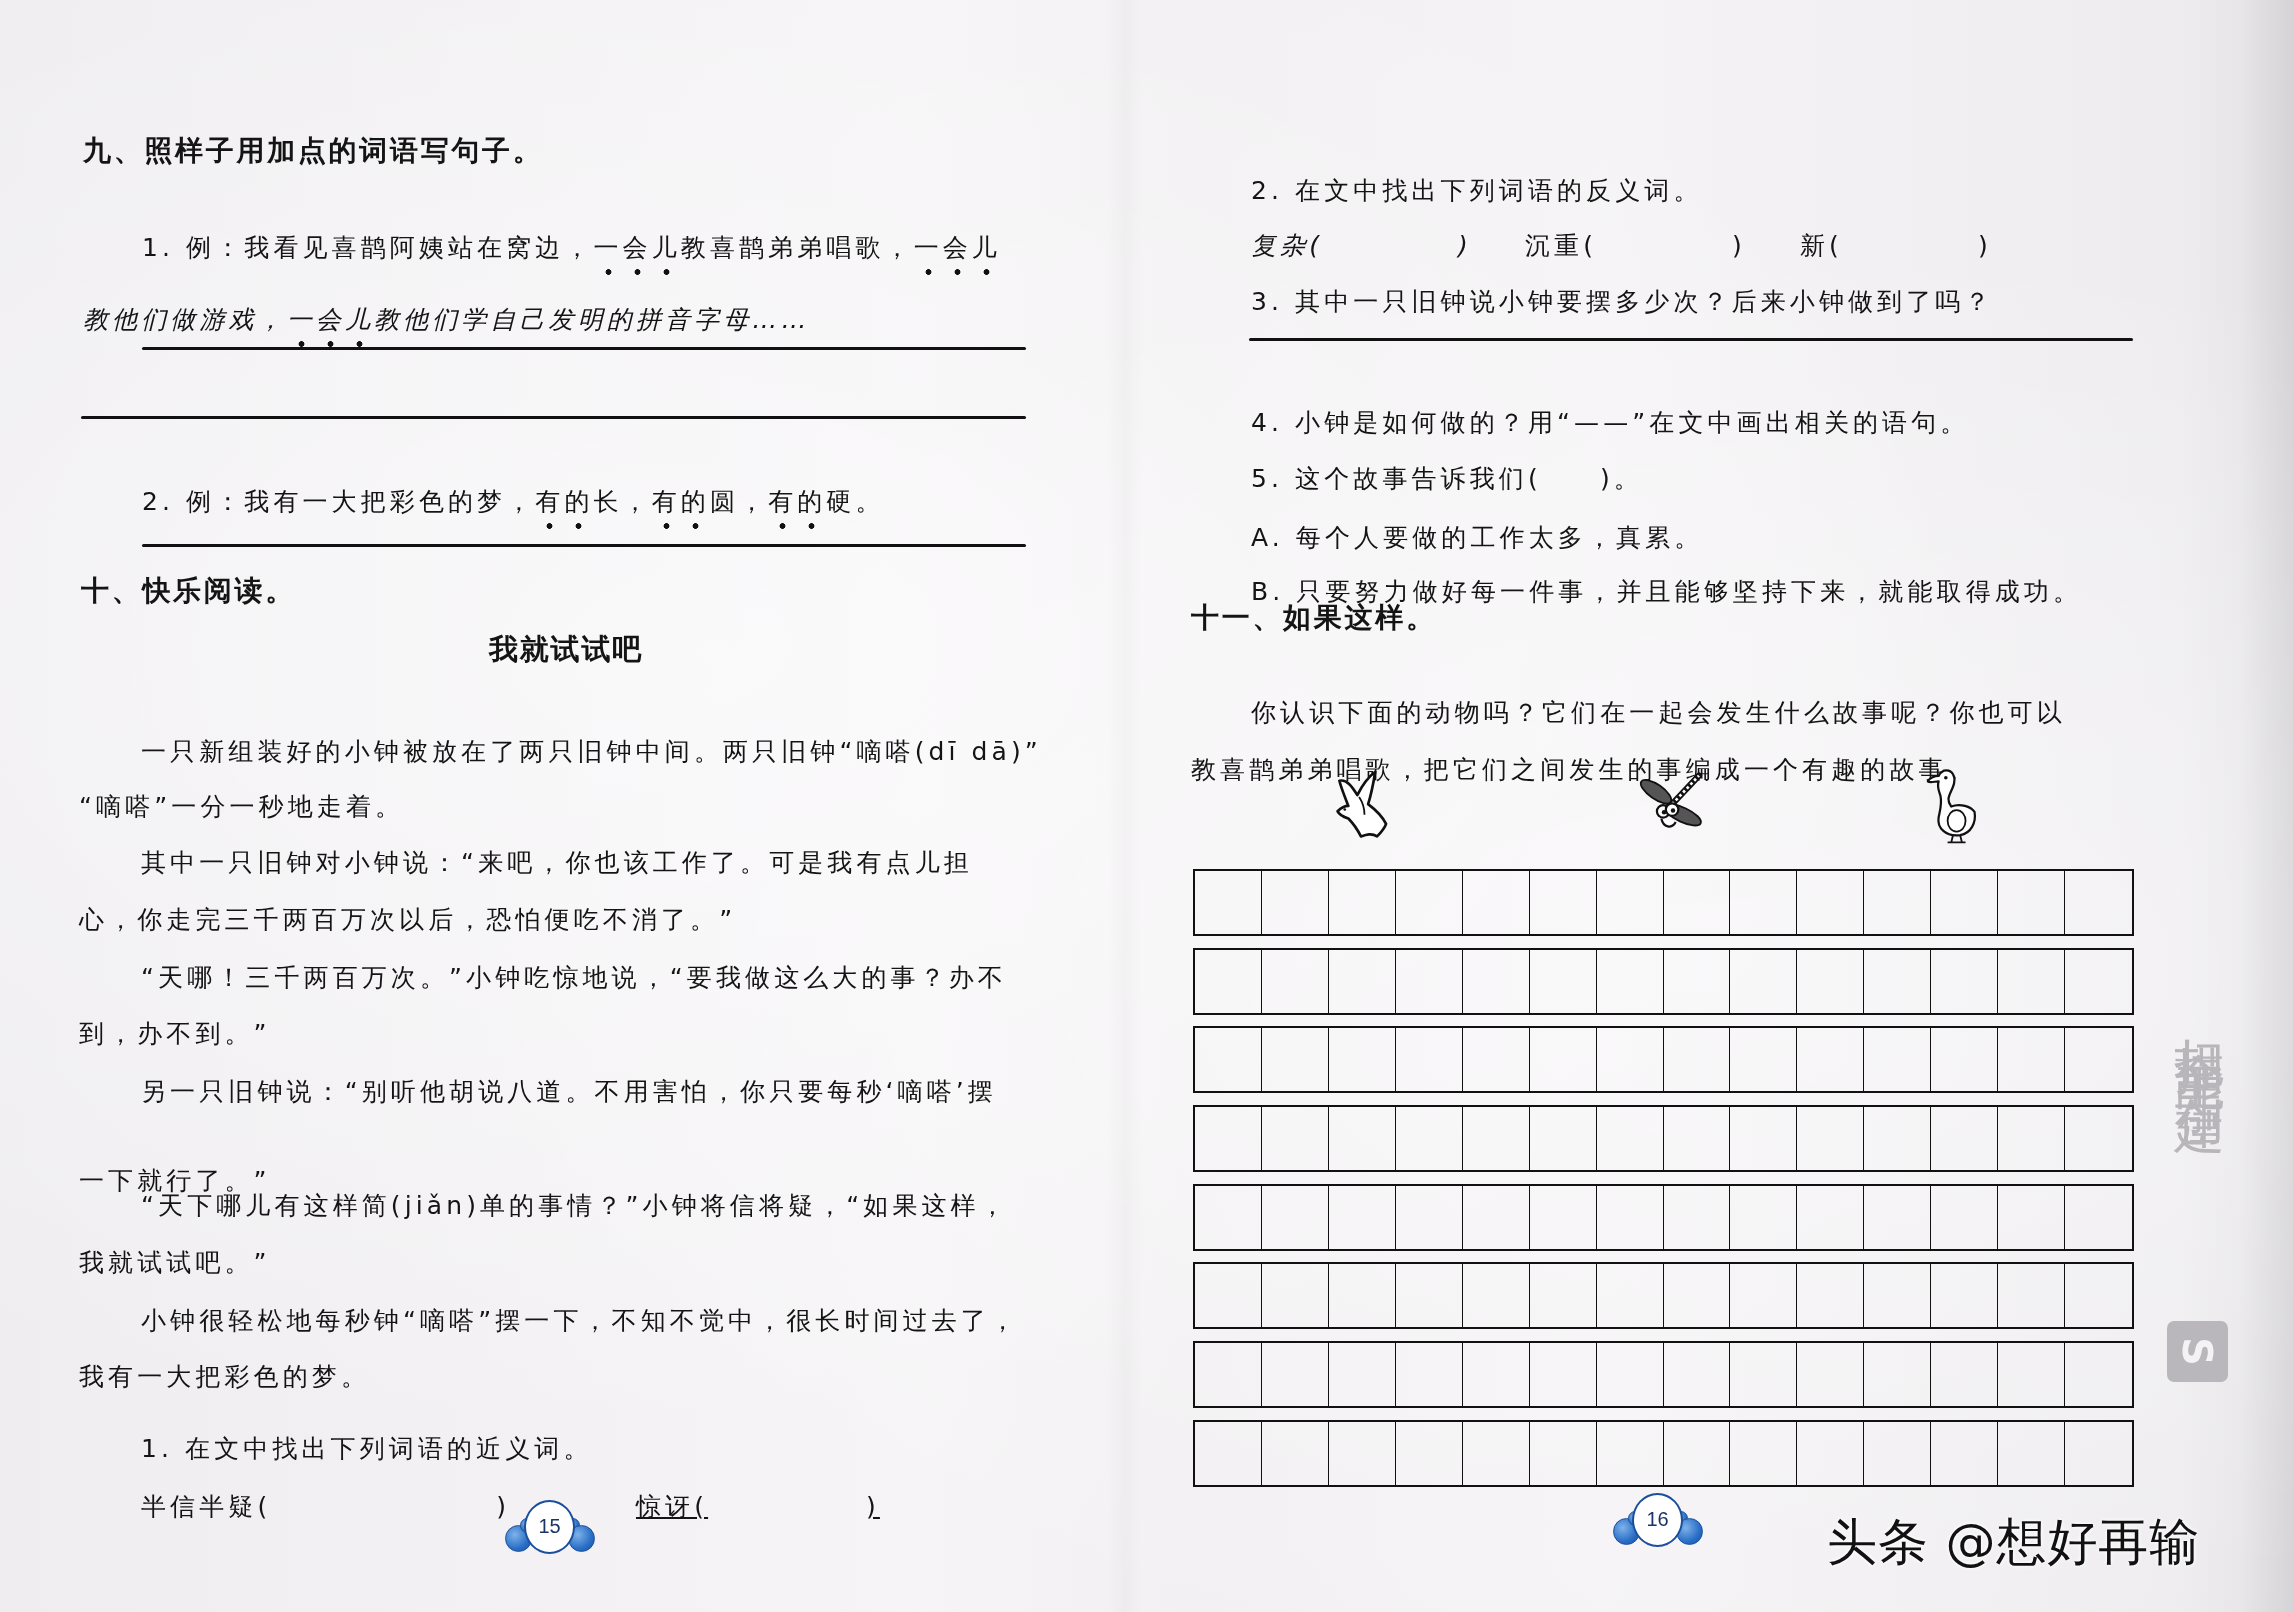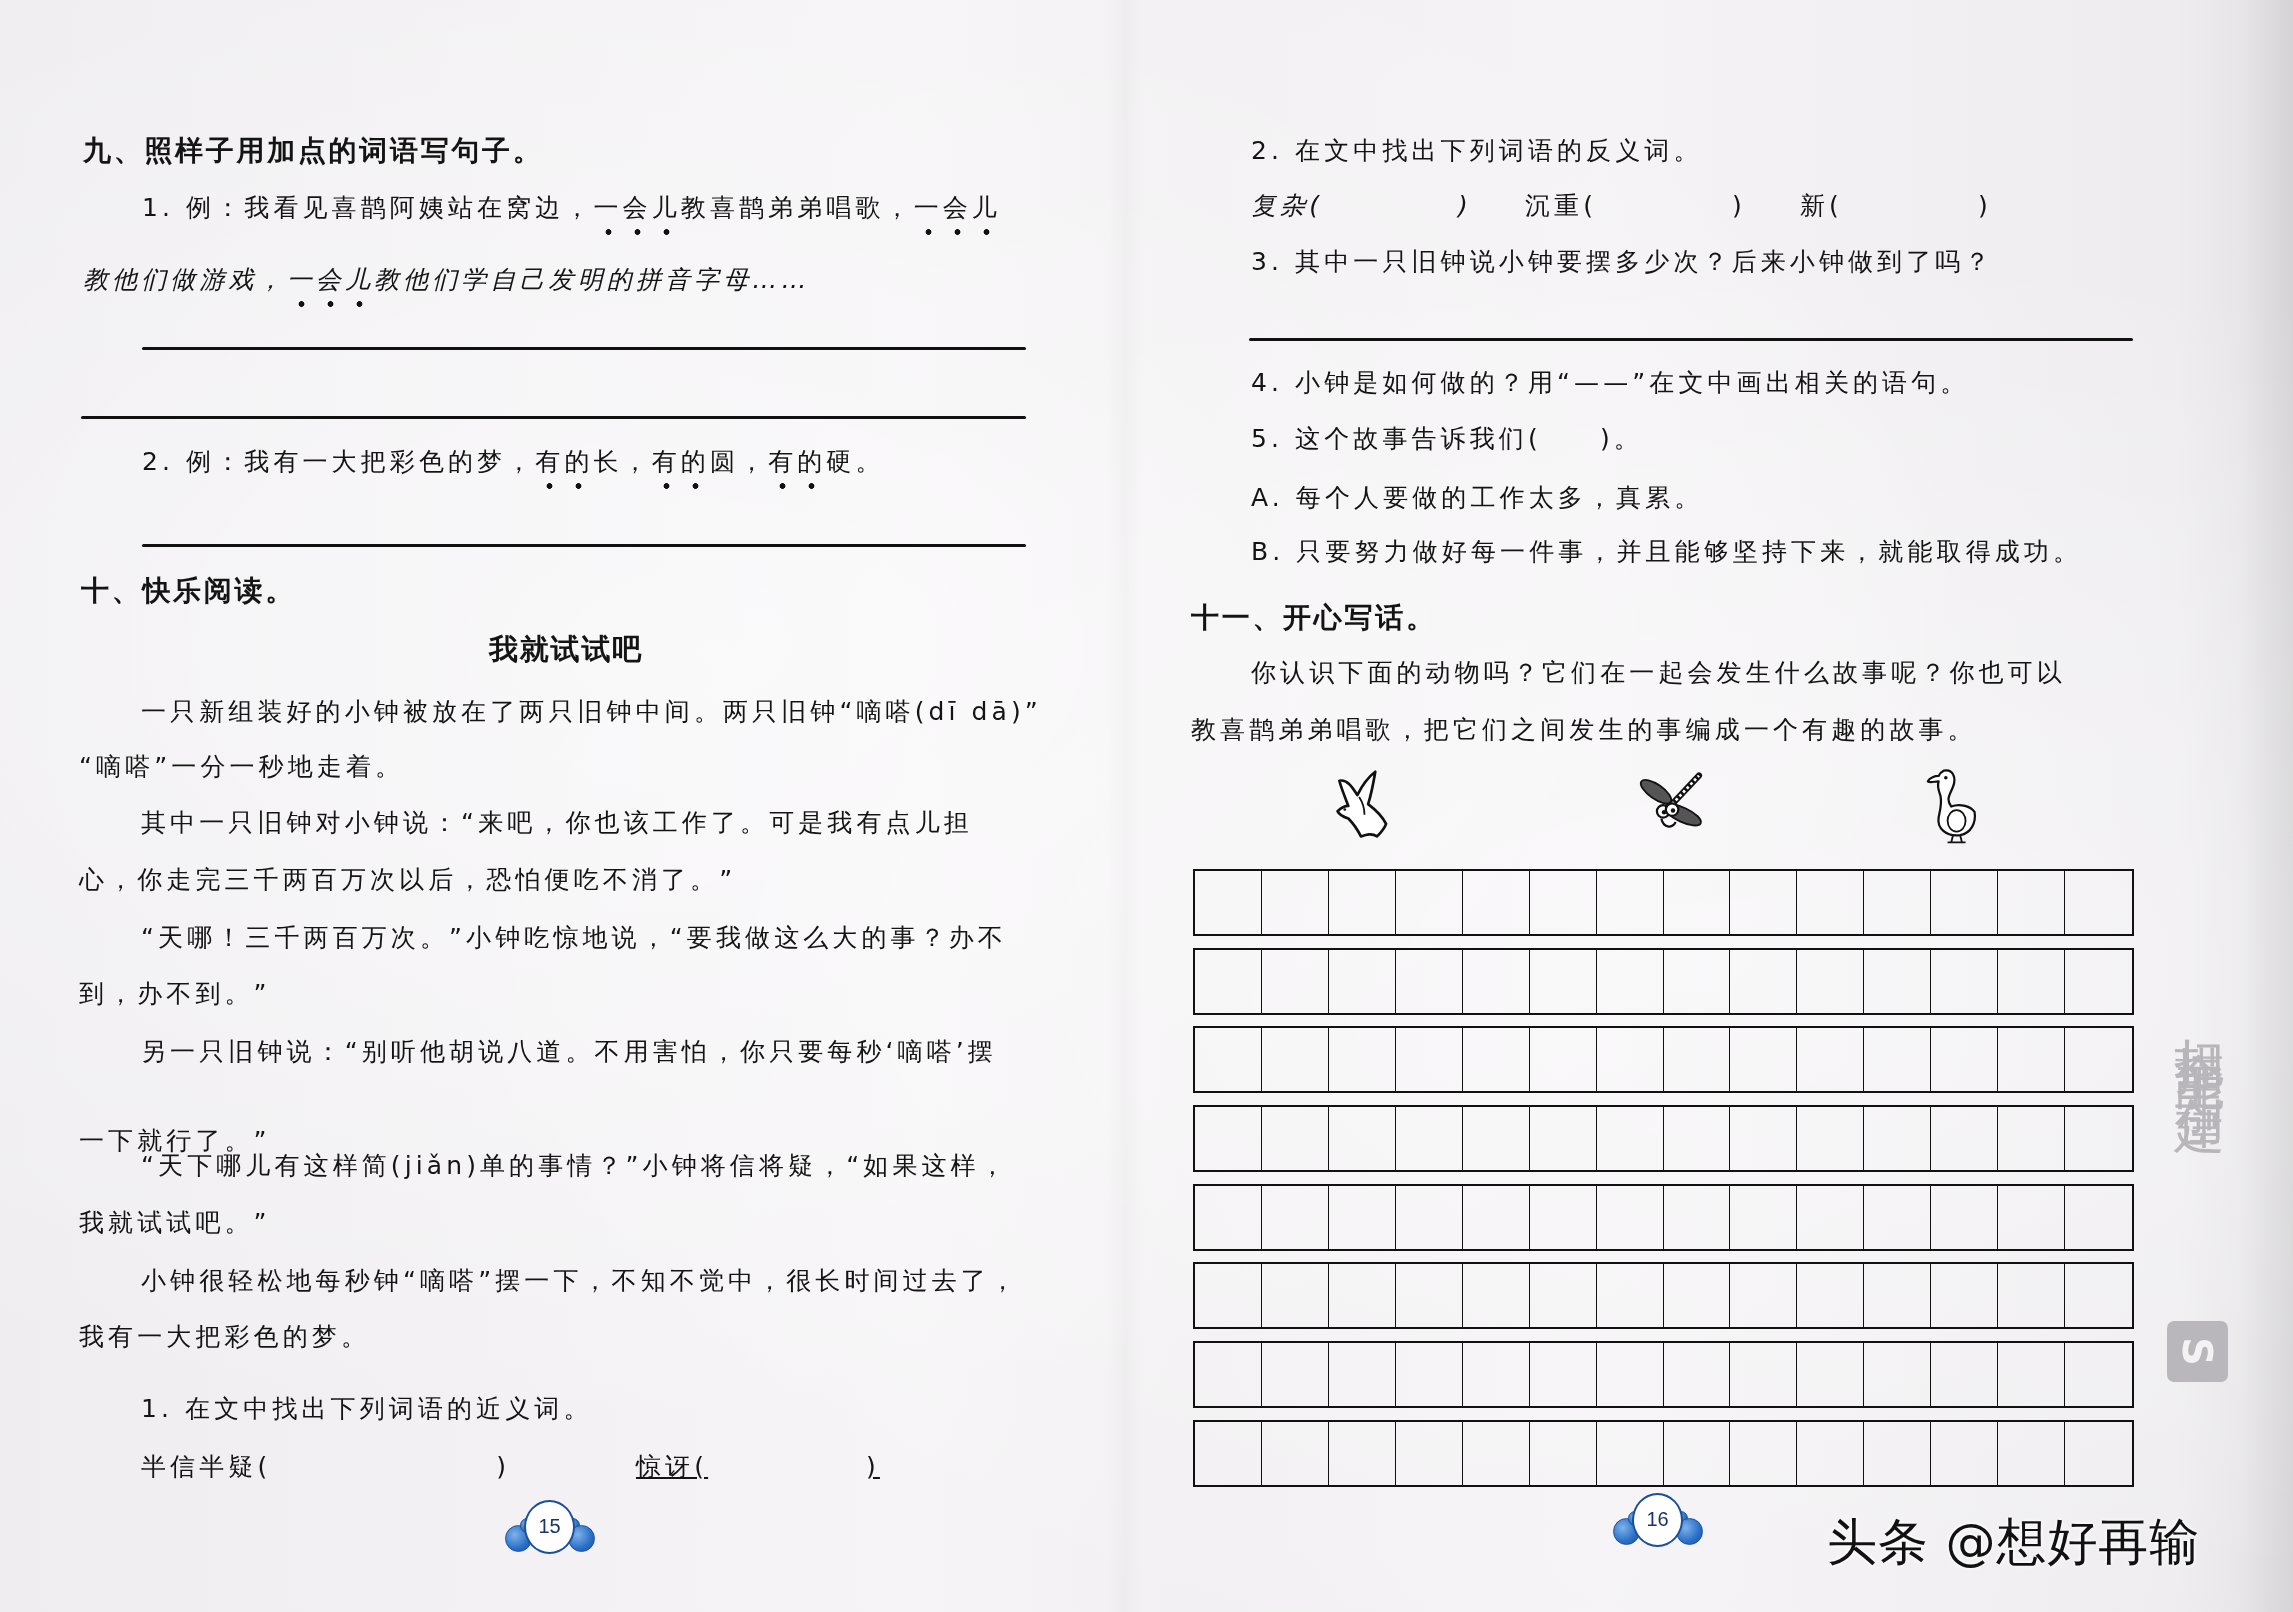--- a/index.html
+++ b/index.html
@@ -11,21 +11,21 @@
   }
   .paper {
     position: absolute; inset: 0;
     background:
       radial-gradient(ellipse at 30% 40%, rgba(255,255,255,0.55), rgba(255,255,255,0) 60%),
       radial-gradient(ellipse at 75% 60%, rgba(255,255,255,0.45), rgba(255,255,255,0) 55%),
       linear-gradient(90deg, #efedf0 0%, #f6f4f6 40%, #f2f0f2 52%, #f5f3f5 70%, #eeecef 95%, #e2e0e3 100%);
   }
   .abs { position: absolute; white-space: nowrap; }
   .h { font-weight: bold; font-size: 28px; letter-spacing: 2.7px; }
-  .t { font-size: 25px; letter-spacing: 4.1px; line-height: 31px; }
+  .t { font-size: 25px; letter-spacing: 4.1px; line-height: 31px; margin-top: 40px; }
   .line-rule { position: absolute; height: 2.7px; background: #111; border-radius: 1.8px; }
   .blank { display: inline-block; }
   .title { font-weight: bold; font-size: 29px; letter-spacing: 1.8px; }
 
   
   .grid { position: absolute; left: 1193px; top: 869px; width: 941px; }
   .grid-row {
     display: grid; grid-template-columns: repeat(14, 1fr);
     height: 67px; border: 2.7px solid #111; box-sizing: border-box; margin-bottom: 11.7px;
   }
@@ -143,21 +143,21 @@
   </div>
 
   <div class="abs t" style="left:1251px; top:246px;">3. 其中一只旧钟说小钟要摆多少次？后来小钟做到了吗？</div>
   <div class="line-rule" style="left:1249px; top:338px; width:884px;"></div>
 
   <div class="abs t" style="left:1251px; top:367px;">4. 小钟是如何做的？用“——”在文中画出相关的语句。</div>
   <div class="abs t" style="left:1251px; top:423px;">5. 这个故事告诉我们(　　)。</div>
   <div class="abs t" style="left:1251px; top:482px;">A. 每个人要做的工作太多，真累。</div>
   <div class="abs t" style="left:1251px; top:536px;">B. 只要努力做好每一件事，并且能够坚持下来，就能取得成功。</div>
 
-  <div class="abs h" style="left:1191px; top:599px;">十一、开心写话。</div>
+  <div class="abs h" style="left:1191px; top:599px;">十一、如果这样。</div>
 
   <div class="abs t" style="left:1251px; top:657px;">你认识下面的动物吗？它们在一起会发生什么故事呢？你也可以</div>
   <div class="abs t" style="left:1191px; top:714px;">教喜鹊弟弟唱歌，把它们之间发生的事编成一个有趣的故事。</div>
 
   <svg class="abs" style="left:1332px; top:770px;" width="74" height="70" viewBox="0 0 82 78">
     <path d="M8 12 C16 10 22 18 28 28 C32 20 40 8 48 2 C46 14 44 26 40 38 C48 44 56 52 60 60 C58 66 54 70 50 74 C44 70 38 72 32 74 C28 66 22 58 18 54 C12 52 8 50 6 46 C10 42 14 40 18 40 C14 30 10 20 8 12 Z" fill="#fff" stroke="#111" stroke-width="3" stroke-linejoin="round"></path>
     <path d="M30 30 C34 36 36 42 36 50" fill="none" stroke="#111" stroke-width="2"></path>
     <circle cx="14" cy="44" r="1.5" fill="#111"></circle>
   </svg>
 

